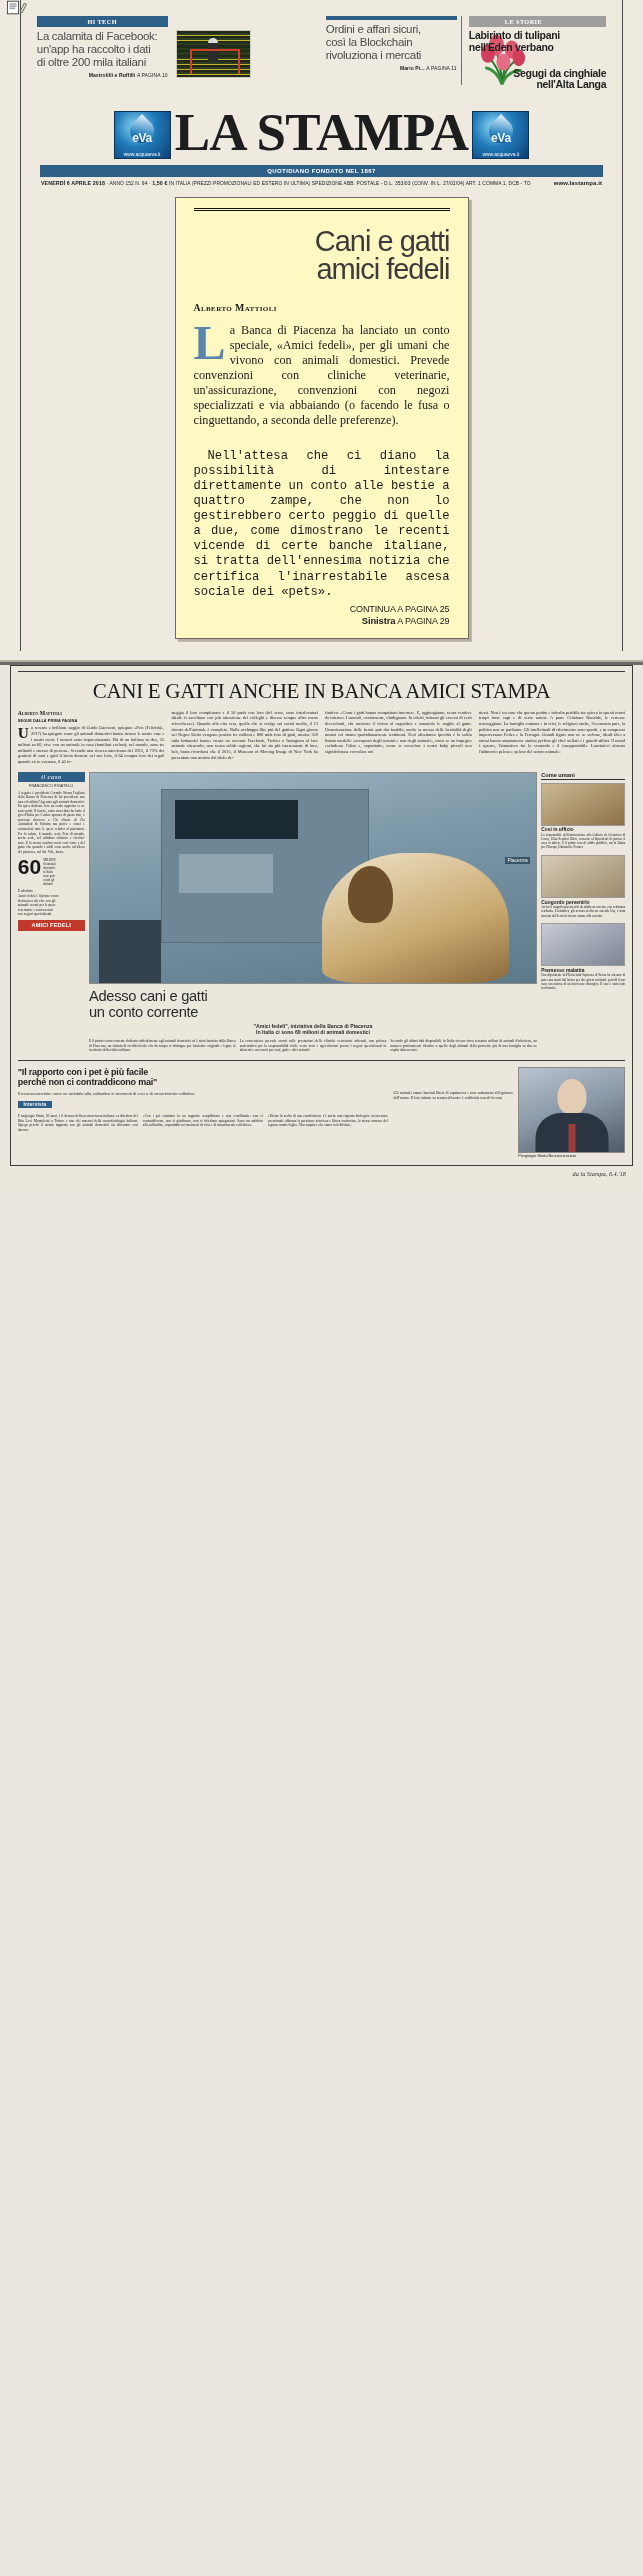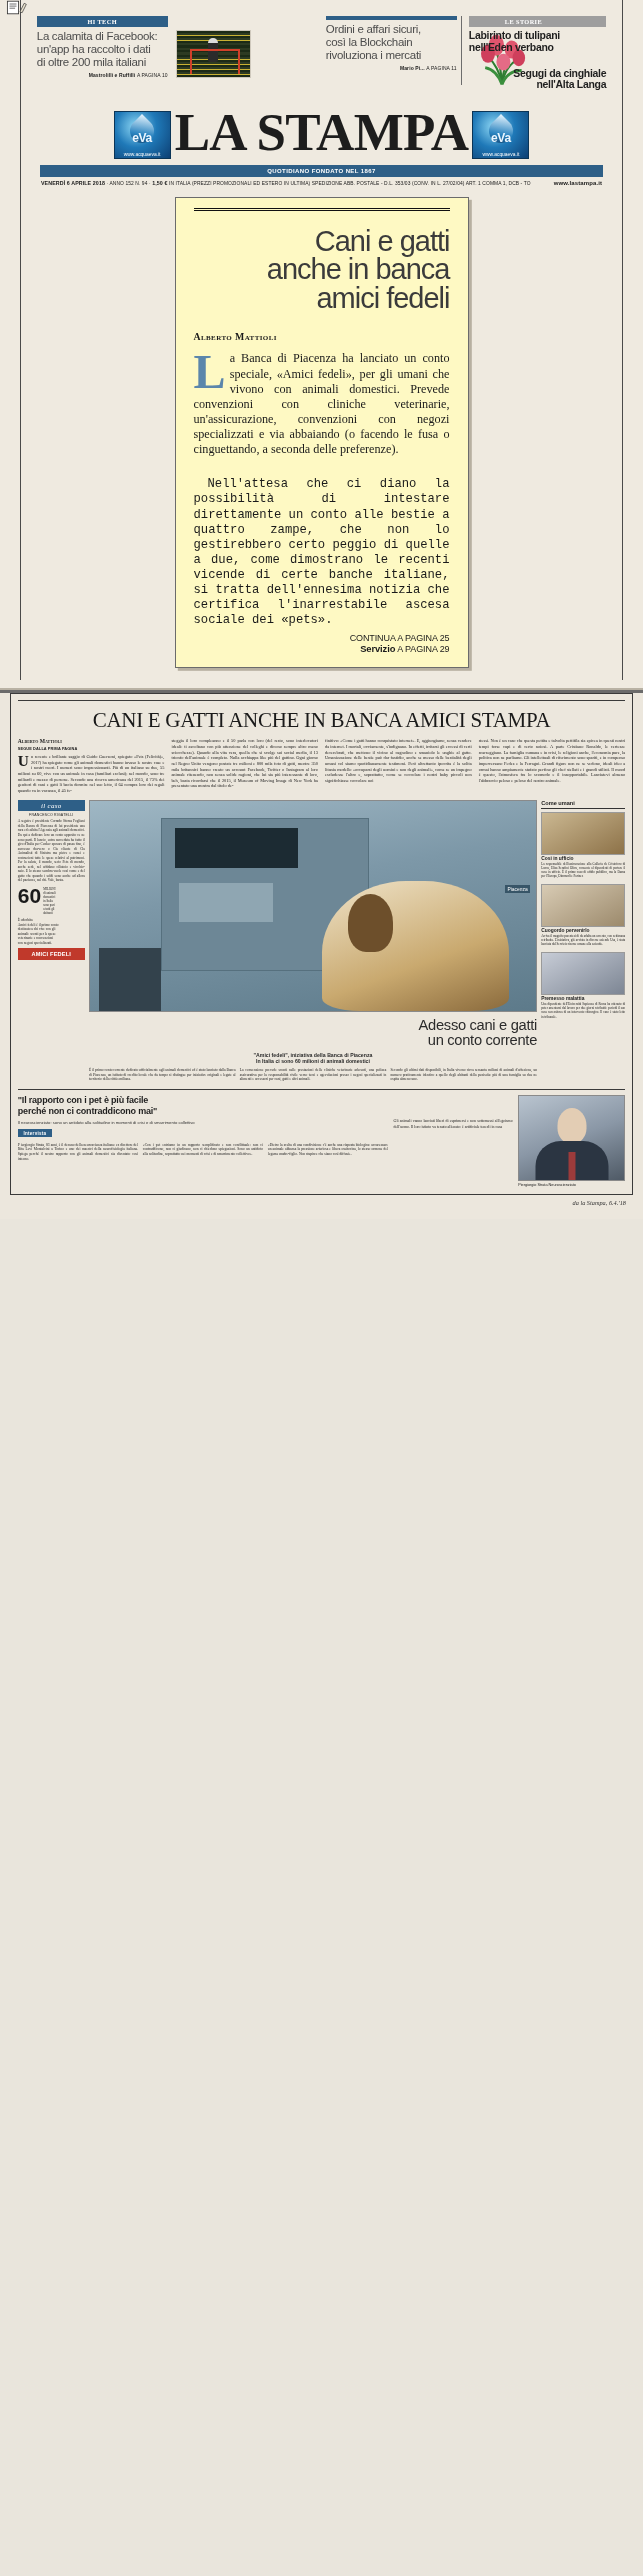--- a/index.html
+++ b/index.html
@@ -194,21 +194,21 @@
     content:"";position:absolute;left:14%;top:10%;width:24%;height:44%;
     background:#6d4f2b;border-radius:50% 50% 40% 40%;
   }
   .atm .leg{position:absolute;left:2%;bottom:0;width:14%;height:30%;background:#33424c;}
   .atm .tag{
     position:absolute;right:5.6px;top:84px;font-family:"Liberation Sans",sans-serif;
     font-size:4.9px;color:#fff;background:rgba(30,60,80,.7);padding:1.4px 2.8px;
   }
   .m-headline{
     font-family:"Liberation Sans",sans-serif;font-weight:300;font-size:14.7px;
-    line-height:1.05;text-align:right;margin:5.6px 0 2.8px 0;color:#2b2b2b;letter-spacing:-0.3px;
+    line-height:1.05;text-align:left;margin:5.6px 0 2.8px 0;color:#2b2b2b;letter-spacing:-0.3px;
   }
   .m-sub{
     font-family:"Liberation Sans",sans-serif;font-size:5.2px;font-weight:bold;
     text-align:center;color:#2b2b2b;margin-bottom:4.2px;
   }
   .m-cols{display:flex;gap:4.2px;font-size:3.6px;line-height:1.3;text-align:justify;}
   .m-cols .c{flex:1;}
   .side-card{margin-bottom:5.6px;}
   .side-photo{height:41px;background:linear-gradient(150deg,#cbb892,#8d7248);border:0.7px solid #9a9a9a;}
   .side-photo.b{background:linear-gradient(150deg,#d8cbb4,#9c8a6c);}
@@ -358,31 +358,30 @@
       </div>
       <div class="site">www.lastampa.it</div>
     </div>
 
     <div class="hero-wrap">
       <div class="hero">
         <div class="rule"></div>
         <div class="rule2"></div>
         <h1>
           <div>Cani e gatti</div>
-          <div>anche in banca</div>
           <div>amici fedeli</div>
         </h1>
         <div class="byline">Alberto Mattioli</div>
         <p>
           <span class="dropcap">L</span><span>a Banca di Piacenza ha lanciato un conto speciale, «Amici fedeli», per gli umani che vivono con animali domestici. Prevede convenzioni con cliniche veterinarie, un'assicurazione, convenzioni con negozi specializzati e via abbaiando (o facendo le fusa o cinguettando, a seconda delle preferenze).</span>
         </p>
         <p class="ind">Nell'attesa che ci diano la possibilità di intestare direttamente un conto alle bestie a quattro zampe, che non lo gestirebbero certo peggio di quelle a due, come dimostrano le recenti vicende di certe banche italiane, si tratta dell'ennesima notizia che certifica l'inarrestabile ascesa sociale dei «pets».</p>
         <div class="cont">CONTINUA A PAGINA 25</div>
         <div class="cont2">
-          <b>Servizio</b>
+          <b>Sinistra</b>
           <span>A PAGINA 29</span>
         </div>
       </div>
     </div>
 
   </div>
 </div>
 
 <div class="divider-dark"></div>
 

